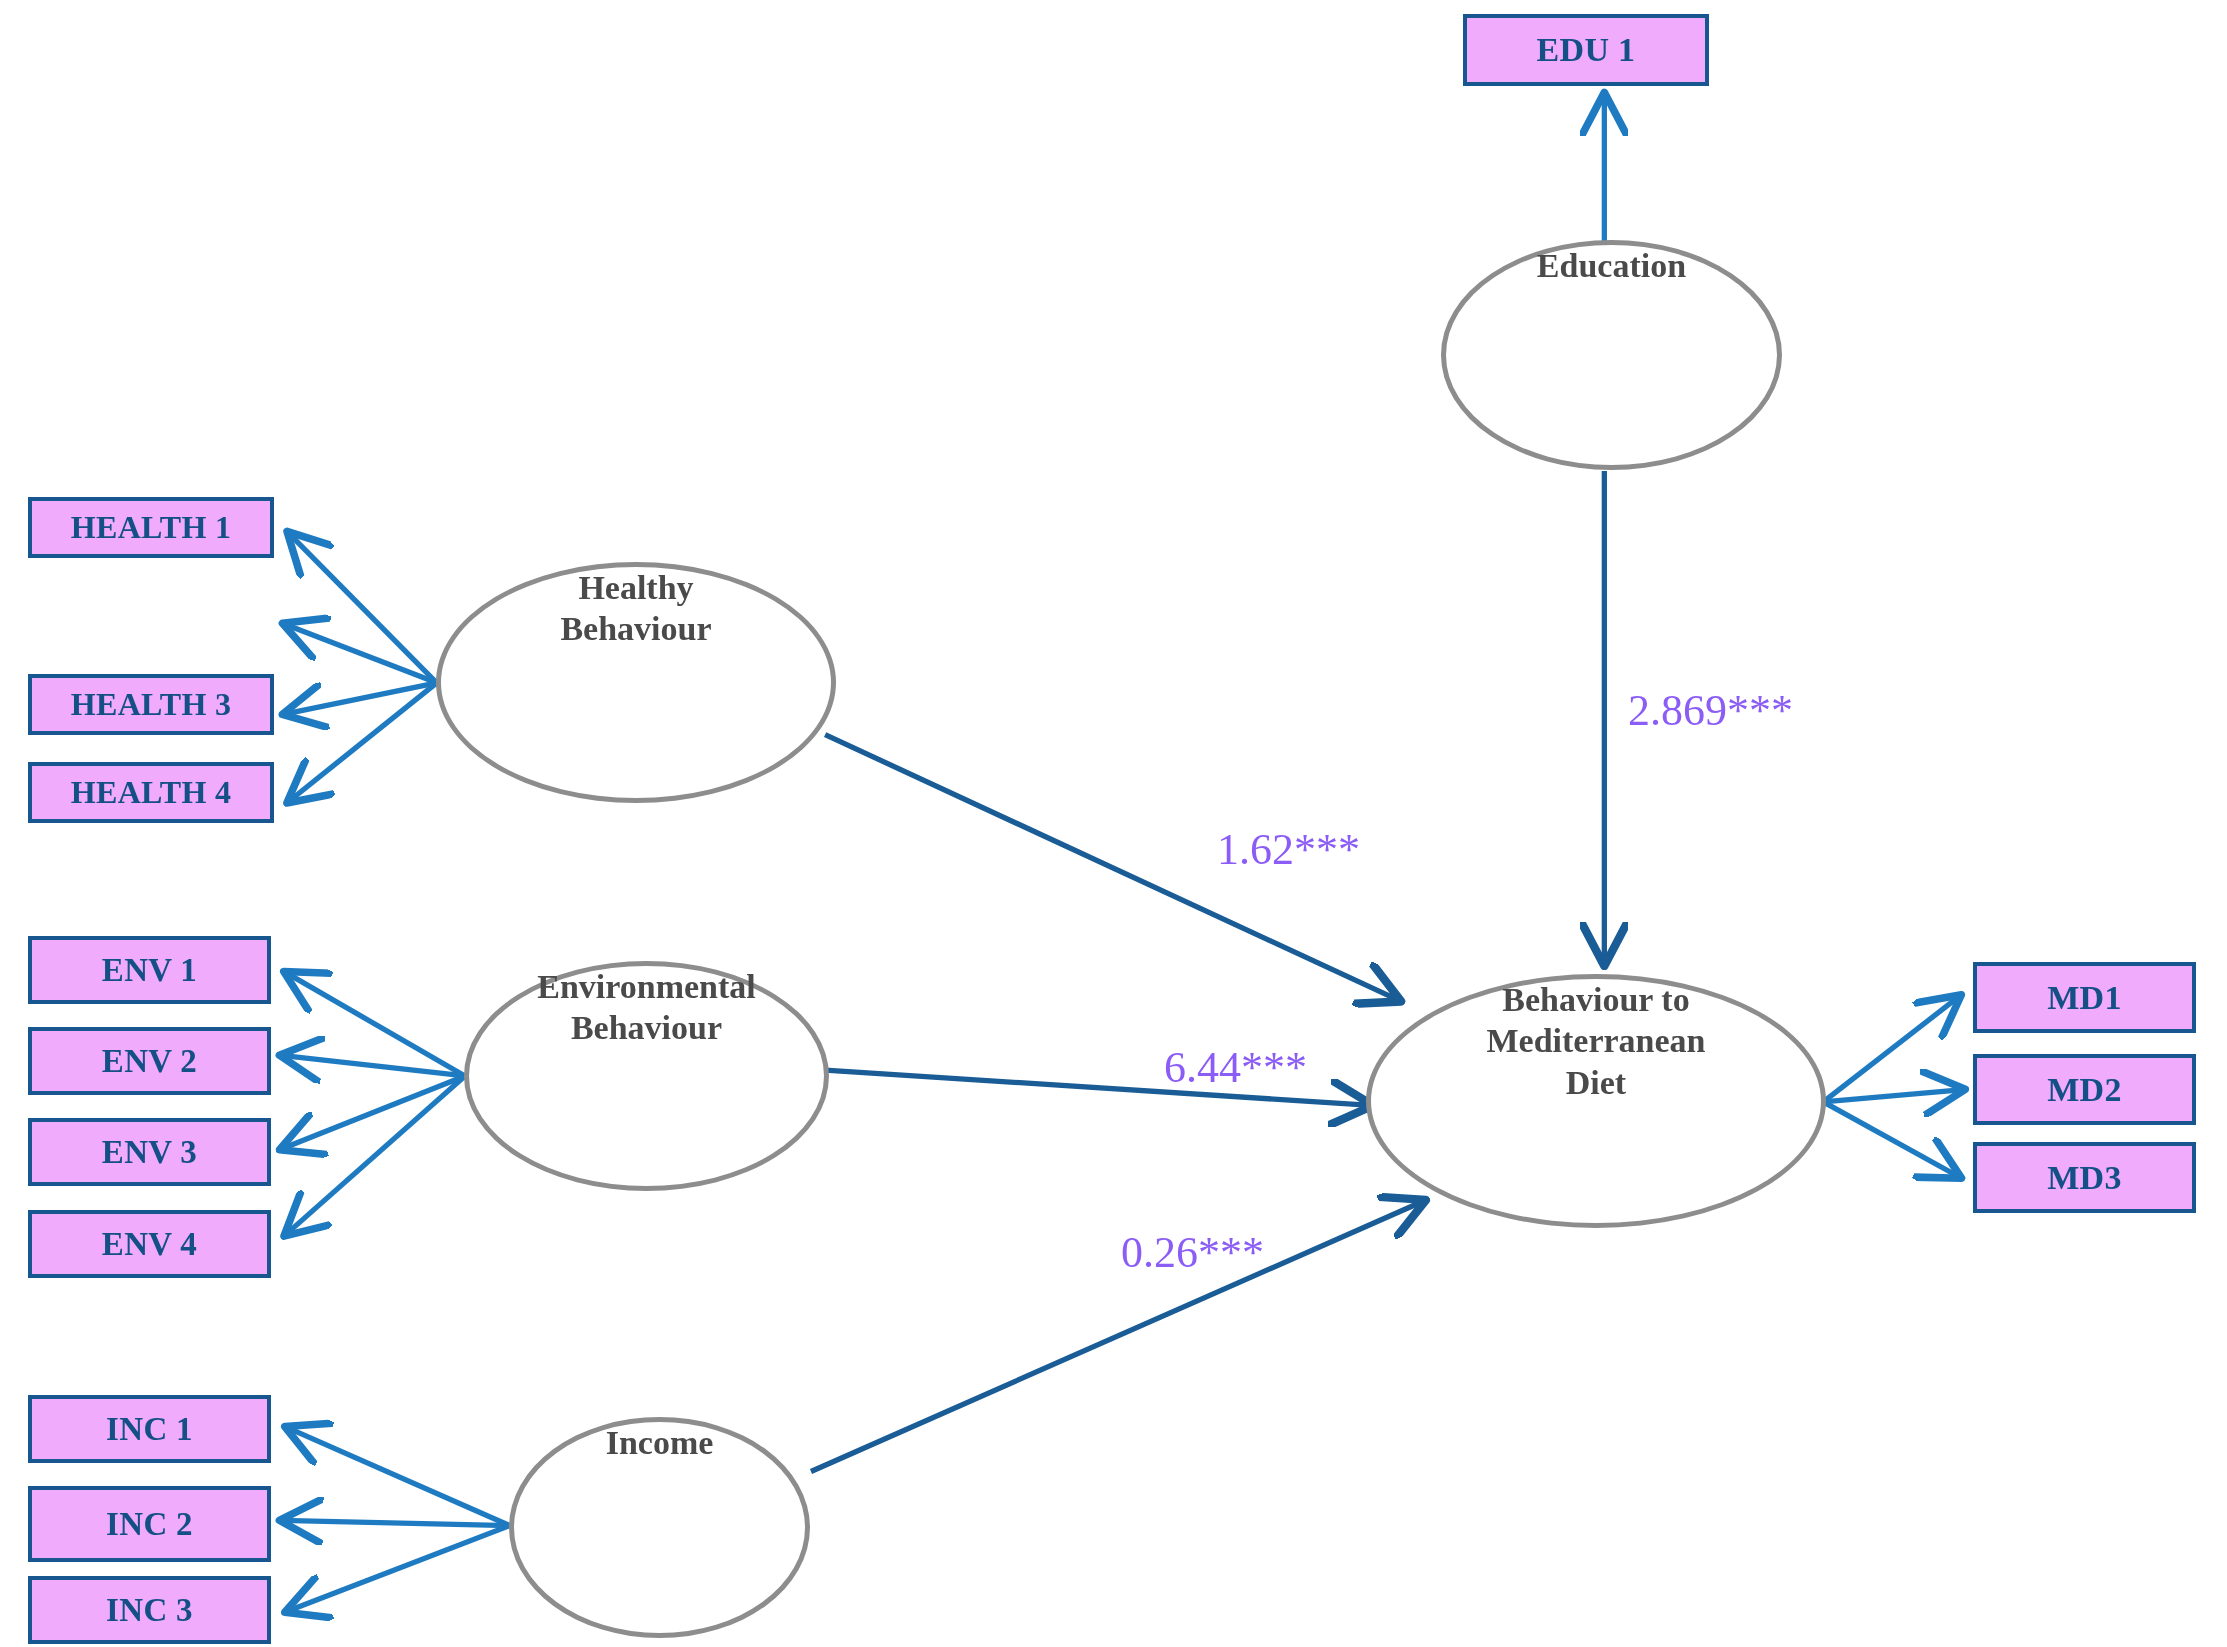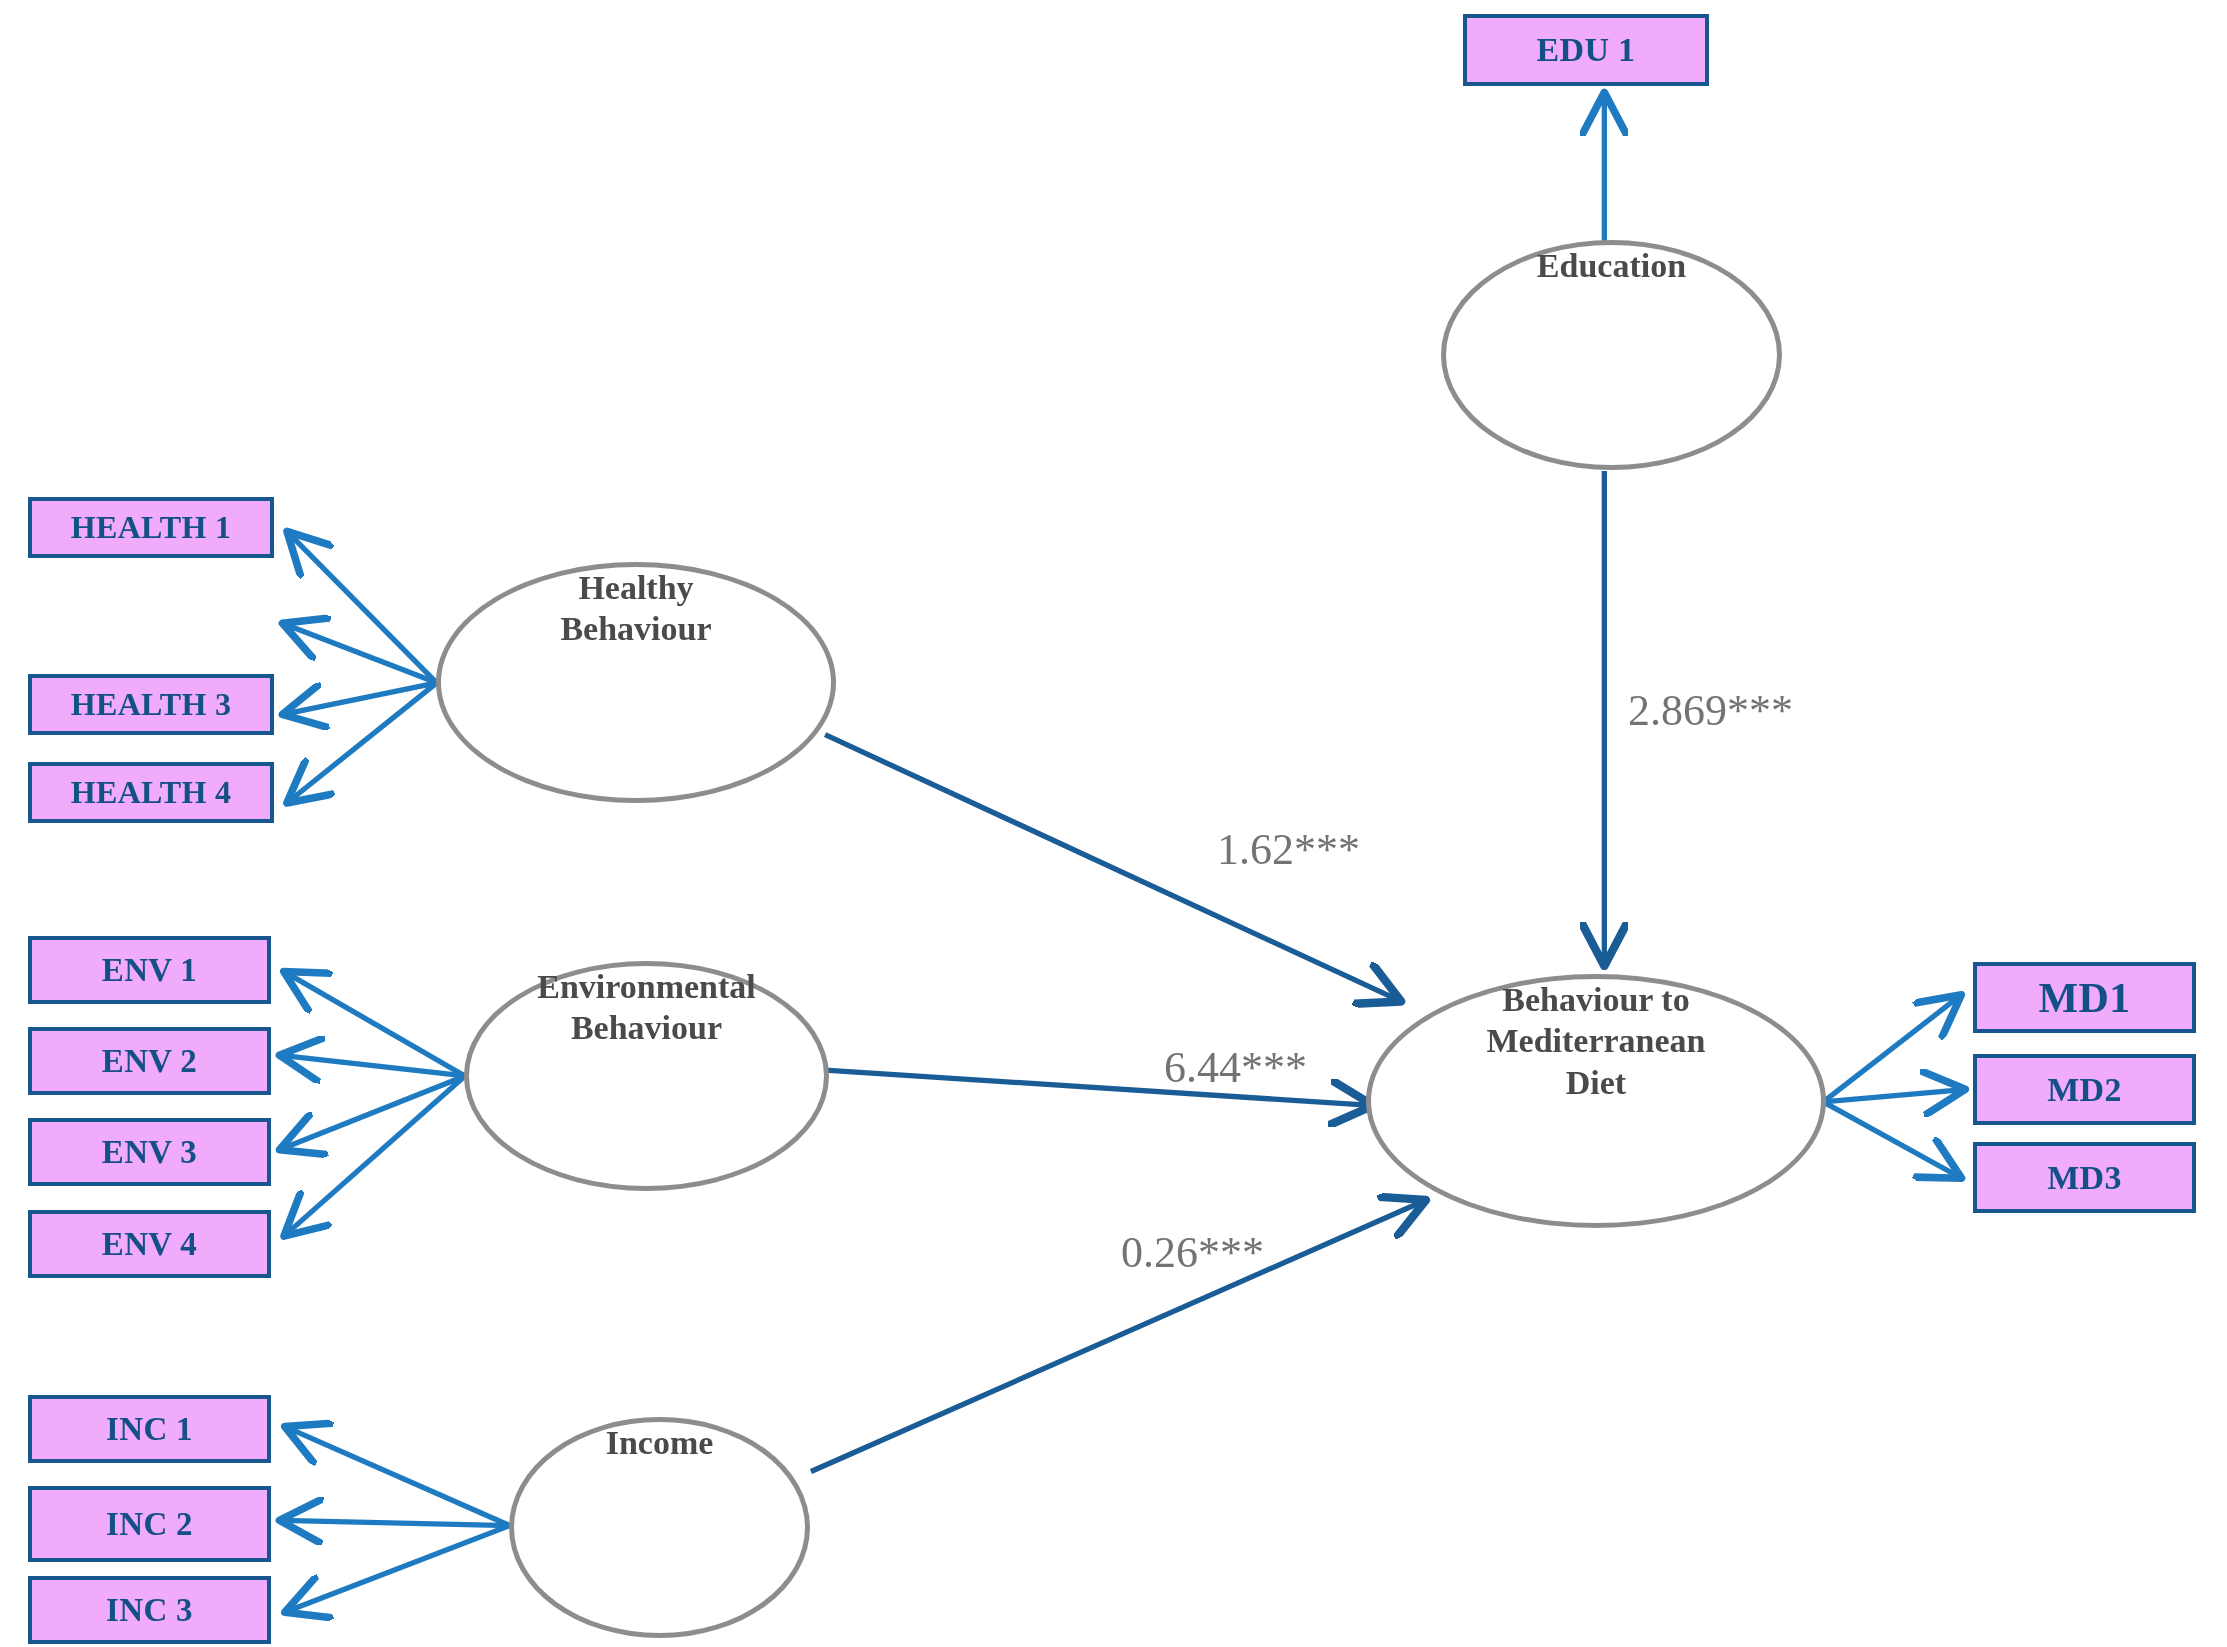--- a/index.html
+++ b/index.html
@@ -13,21 +13,21 @@
            display:flex;align-items:center;justify-content:center;}
   .obs-box .lbl{font-weight:bold;color:#144F86;letter-spacing:0.3px;
                 font-family:"Liberation Serif","DejaVu Serif",serif;}
 
   .lat-ell{position:absolute;box-sizing:border-box;
            border:5.3px solid #8d8d8d;border-radius:50%;background:#ffffff;
            display:flex;align-items:flex-start;justify-content:center;text-align:center;}
   .lat-ell .lbl{font-weight:bold;color:#4a4a4a;line-height:1.22;
                 font-family:"Liberation Serif","DejaVu Serif",serif;}
 
-  .coef{position:absolute;color:#737373;white-space:nowrap;
+  .coef{position:absolute;color:#8b5cf6;white-space:nowrap;
         font-family:"Liberation Serif","DejaVu Serif",serif;font-weight:normal;}
 </style>
 </head>
 <body>
 
 <div id="stage">
 
   <svg id="canvas" viewBox="0 0 3784 2798">
     <defs>
       <marker id="mArrowLight" viewBox="0 0 12 12" refX="10.5" refY="6" markerWidth="9" markerHeight="9" orient="auto-start-reverse">
@@ -143,21 +143,21 @@
 
   <div class="lat-ell" style="left:1366px;top:974px;width:460px;height:254px;">
     <span class="lbl" style="font-size:34px;">
       <span>Behaviour to</span><br>
       <span>Mediterranean</span><br>
       <span>Diet</span>
     </span>
   </div>
 
   <div class="obs-box" style="left:1973px;top:962px;width:223px;height:71px;">
-    <span class="lbl" style="font-size:42px;">MD1</span>
+    <span class="lbl" style="font-size:34px;">MD1</span>
   </div>
   <div class="obs-box" style="left:1973px;top:1054px;width:223px;height:71px;">
     <span class="lbl" style="font-size:34px;">MD2</span>
   </div>
   <div class="obs-box" style="left:1973px;top:1142px;width:223px;height:71px;">
     <span class="lbl" style="font-size:34px;">MD3</span>
   </div>
 
   <div class="coef" style="left:1628px;top:685px;font-size:44px;">2.869***</div>
 

